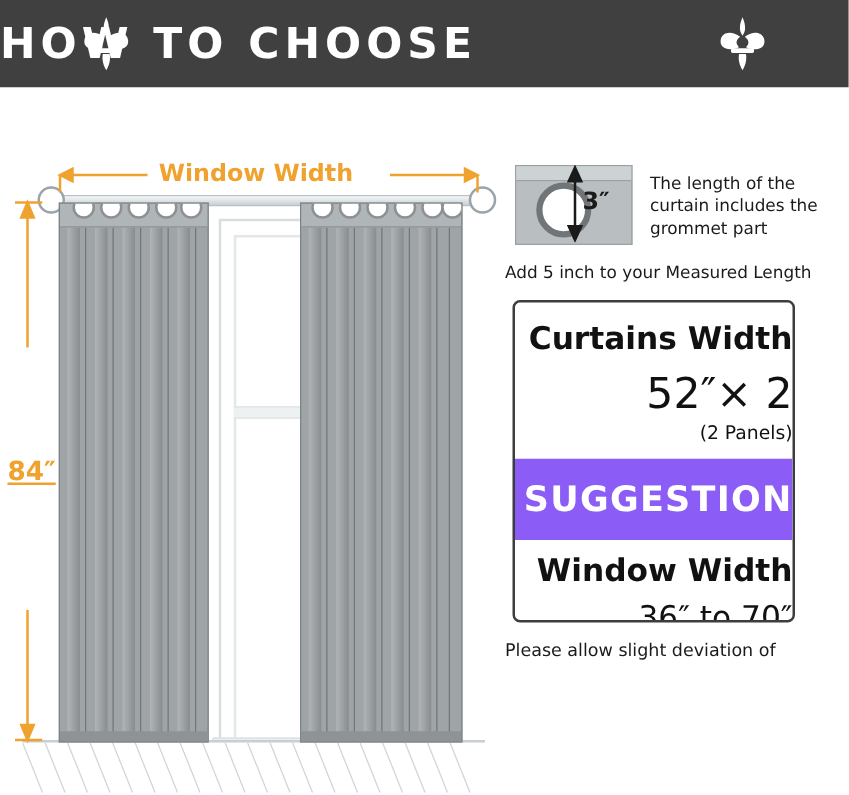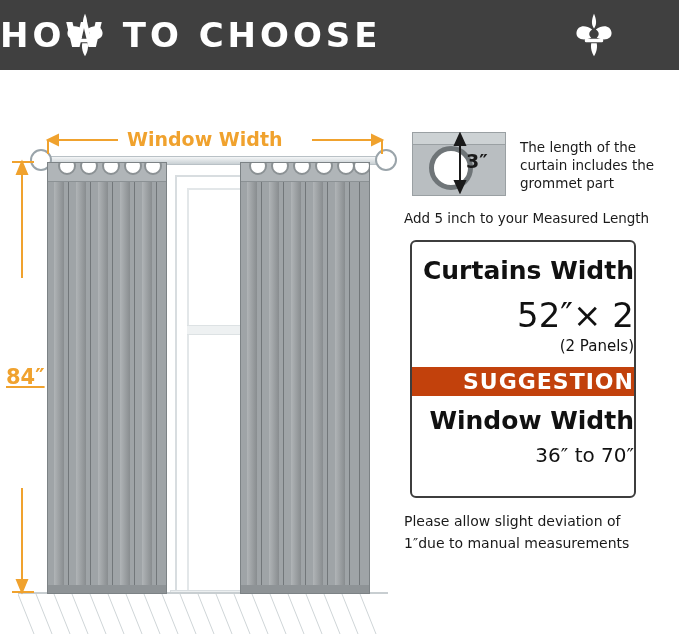--- a/index.html
+++ b/index.html
@@ -115,25 +115,25 @@
   .info-box{
     position:absolute;left:410px;top:170px;width:226px;height:258px;
     border:2px solid #3d3d3d;border-radius:6px;background:#ffffff;
     box-sizing:border-box;overflow:hidden;
   }
   .info-row{text-align:right;color:#111;}
   .ib-title{margin-top:14px;font-size:25px;font-weight:bold;}
   .ib-value{margin-top:10px;font-size:34px;}
   .ib-sub{margin-top:2px;font-size:15px;}
   .ib-banner{
-    margin-top:12px;background:#c2410c;color:#fff;
-    font-size:22px;font-weight:bold;letter-spacing:1px;padding:2px 0;
+    margin-top:12px;background:#8b5cf6;color:#fff;
+    font-size:28px;font-weight:bold;letter-spacing:1px;padding:16px 0;
   }
   .ib-title2{margin-top:10px;font-size:25px;font-weight:bold;}
-  .ib-range{margin-top:8px;font-size:20px;}
+  .ib-range{margin-top:8px;font-size:25px;}
   .disclaimer{
     position:absolute;left:404px;top:440px;width:272px;
     font-size:14px;color:#1a1a1a;line-height:22px;
   }
 </style>
 </head>
 <body>
 
 <div class="header">
   <svg class="fleur left" viewBox="0 0 100 100">
@@ -287,16 +287,15 @@
     <div class="info-row ib-title">Curtains Width</div>
     <div class="info-row ib-value">52″× 2</div>
     <div class="info-row ib-sub">(2 Panels)</div>
     <div class="info-row ib-banner">SUGGESTION</div>
     <div class="info-row ib-title2">Window Width</div>
     <div class="info-row ib-range">36″ to 70″</div>
   </div>
 
   <div class="disclaimer">
     <div>Please allow slight deviation of</div>
-    <div>1″due to manual measurements</div>
   </div>
 
 </div>
 
 </body></html>

